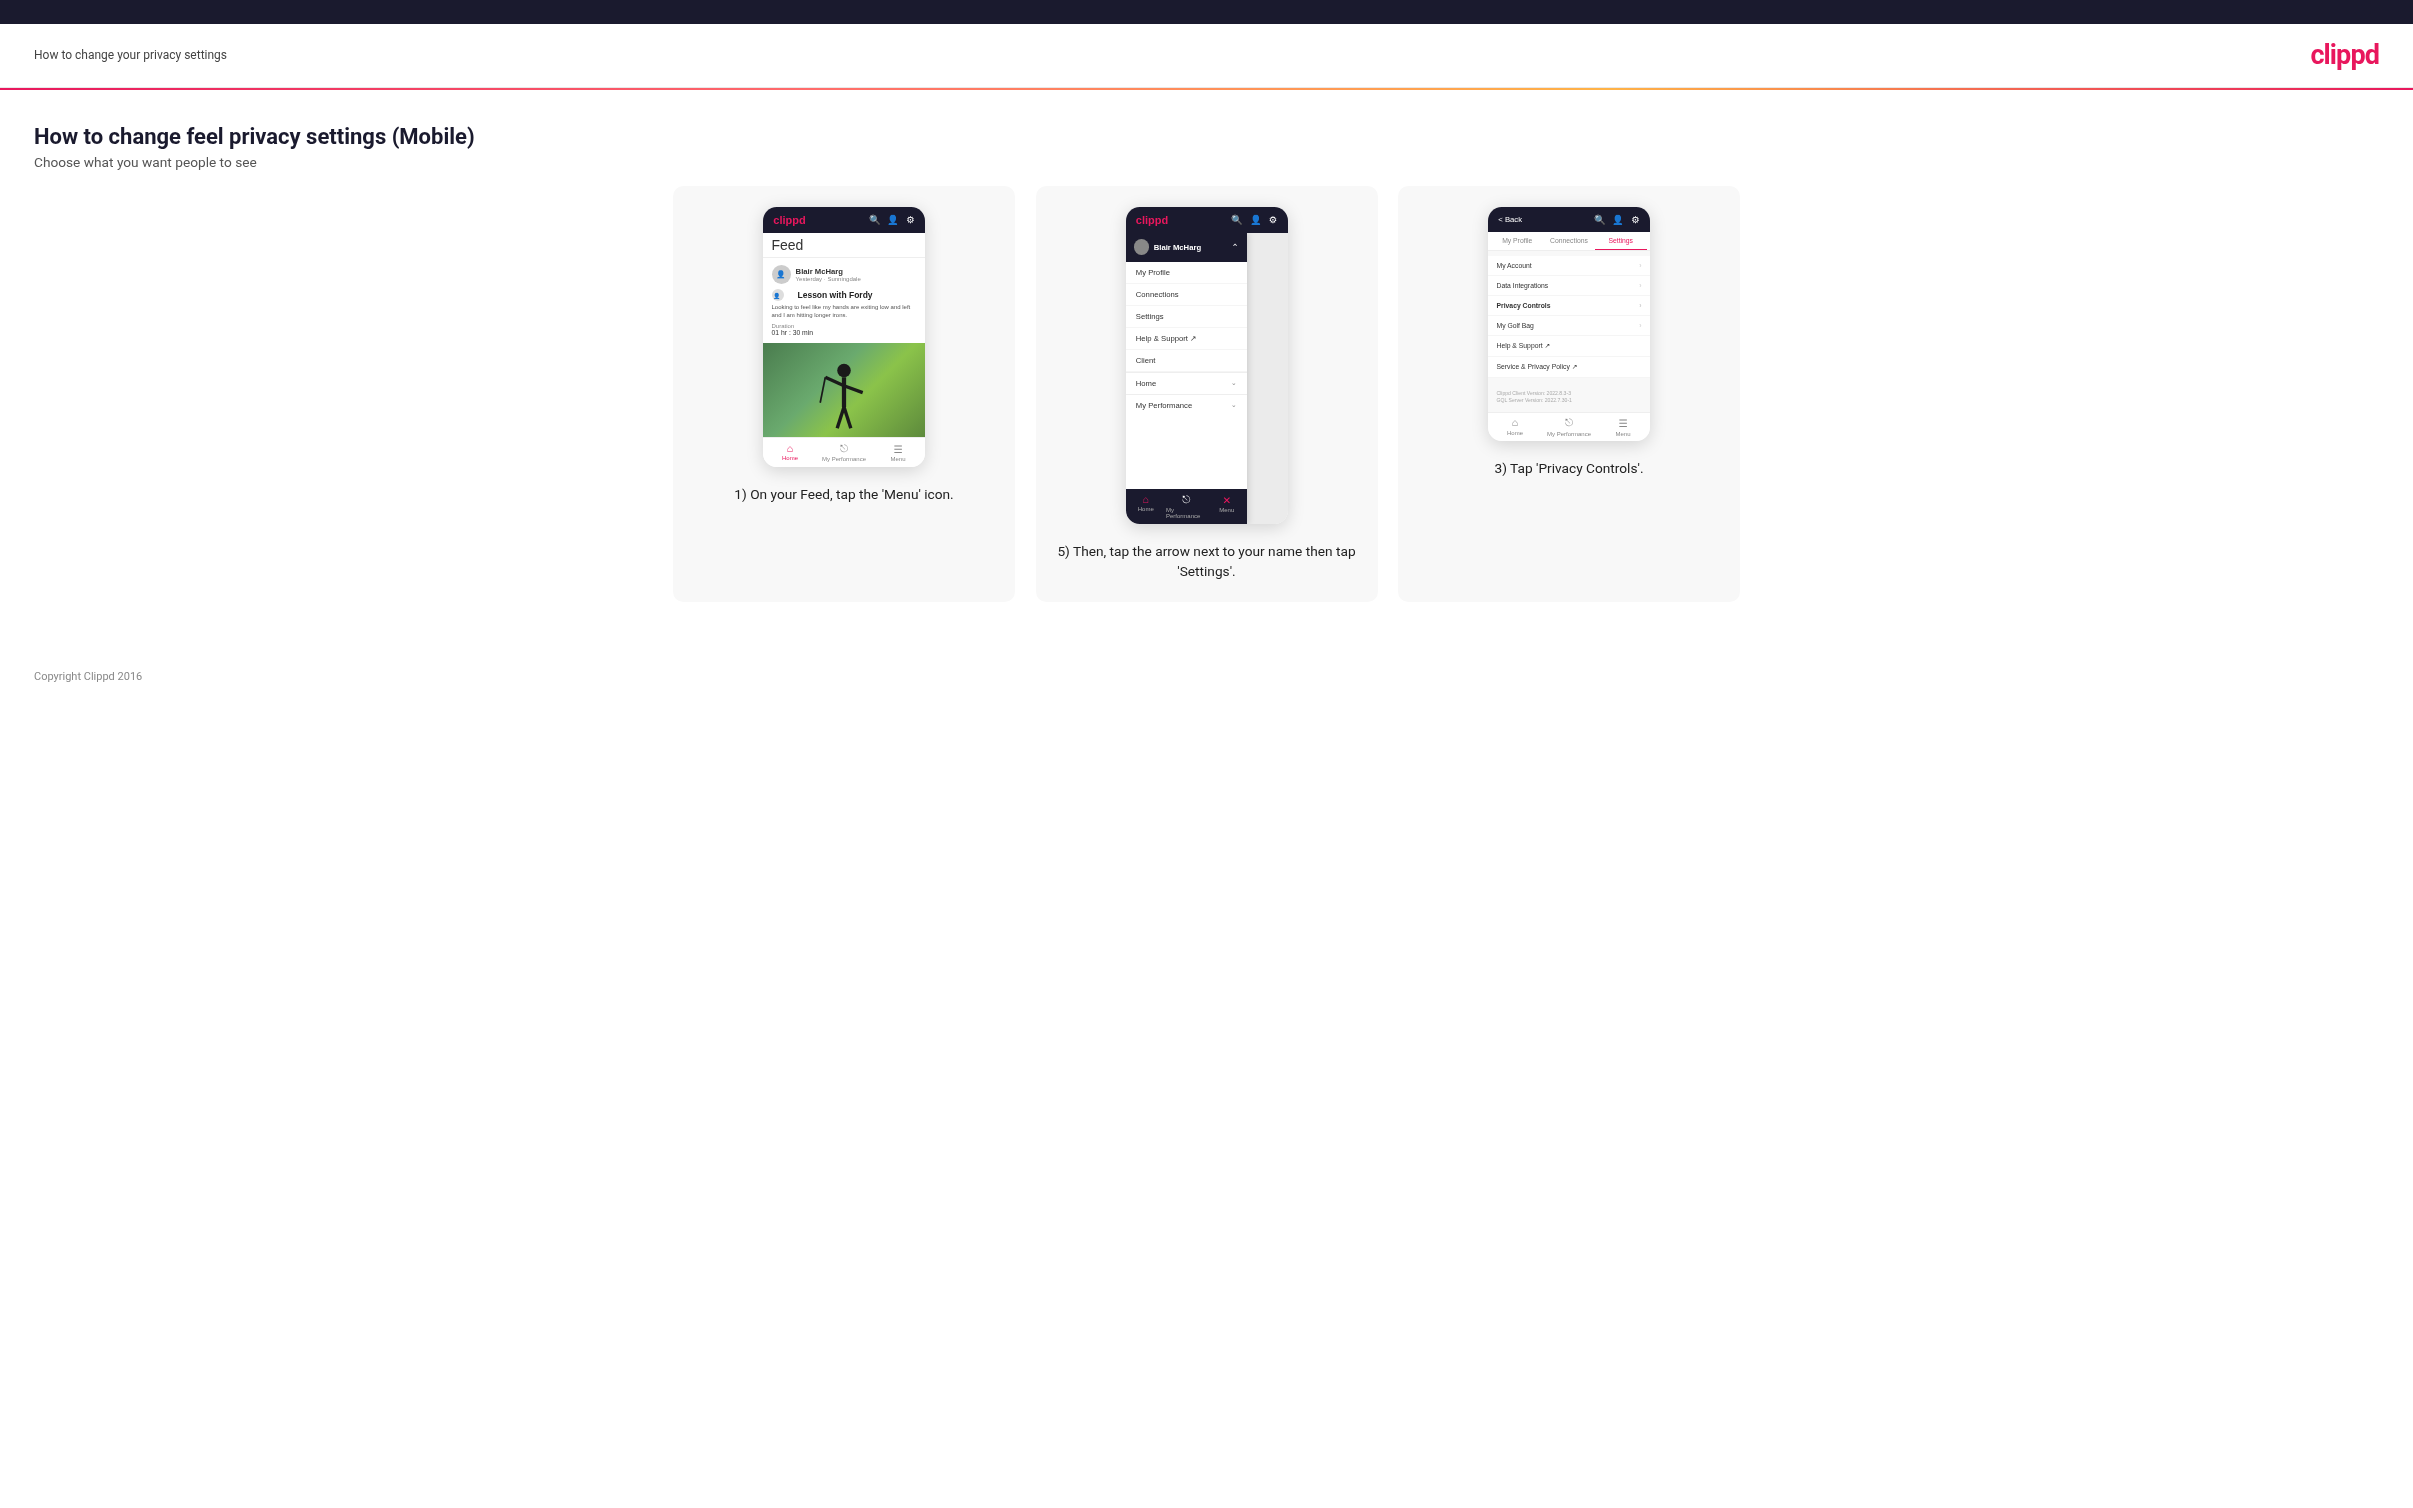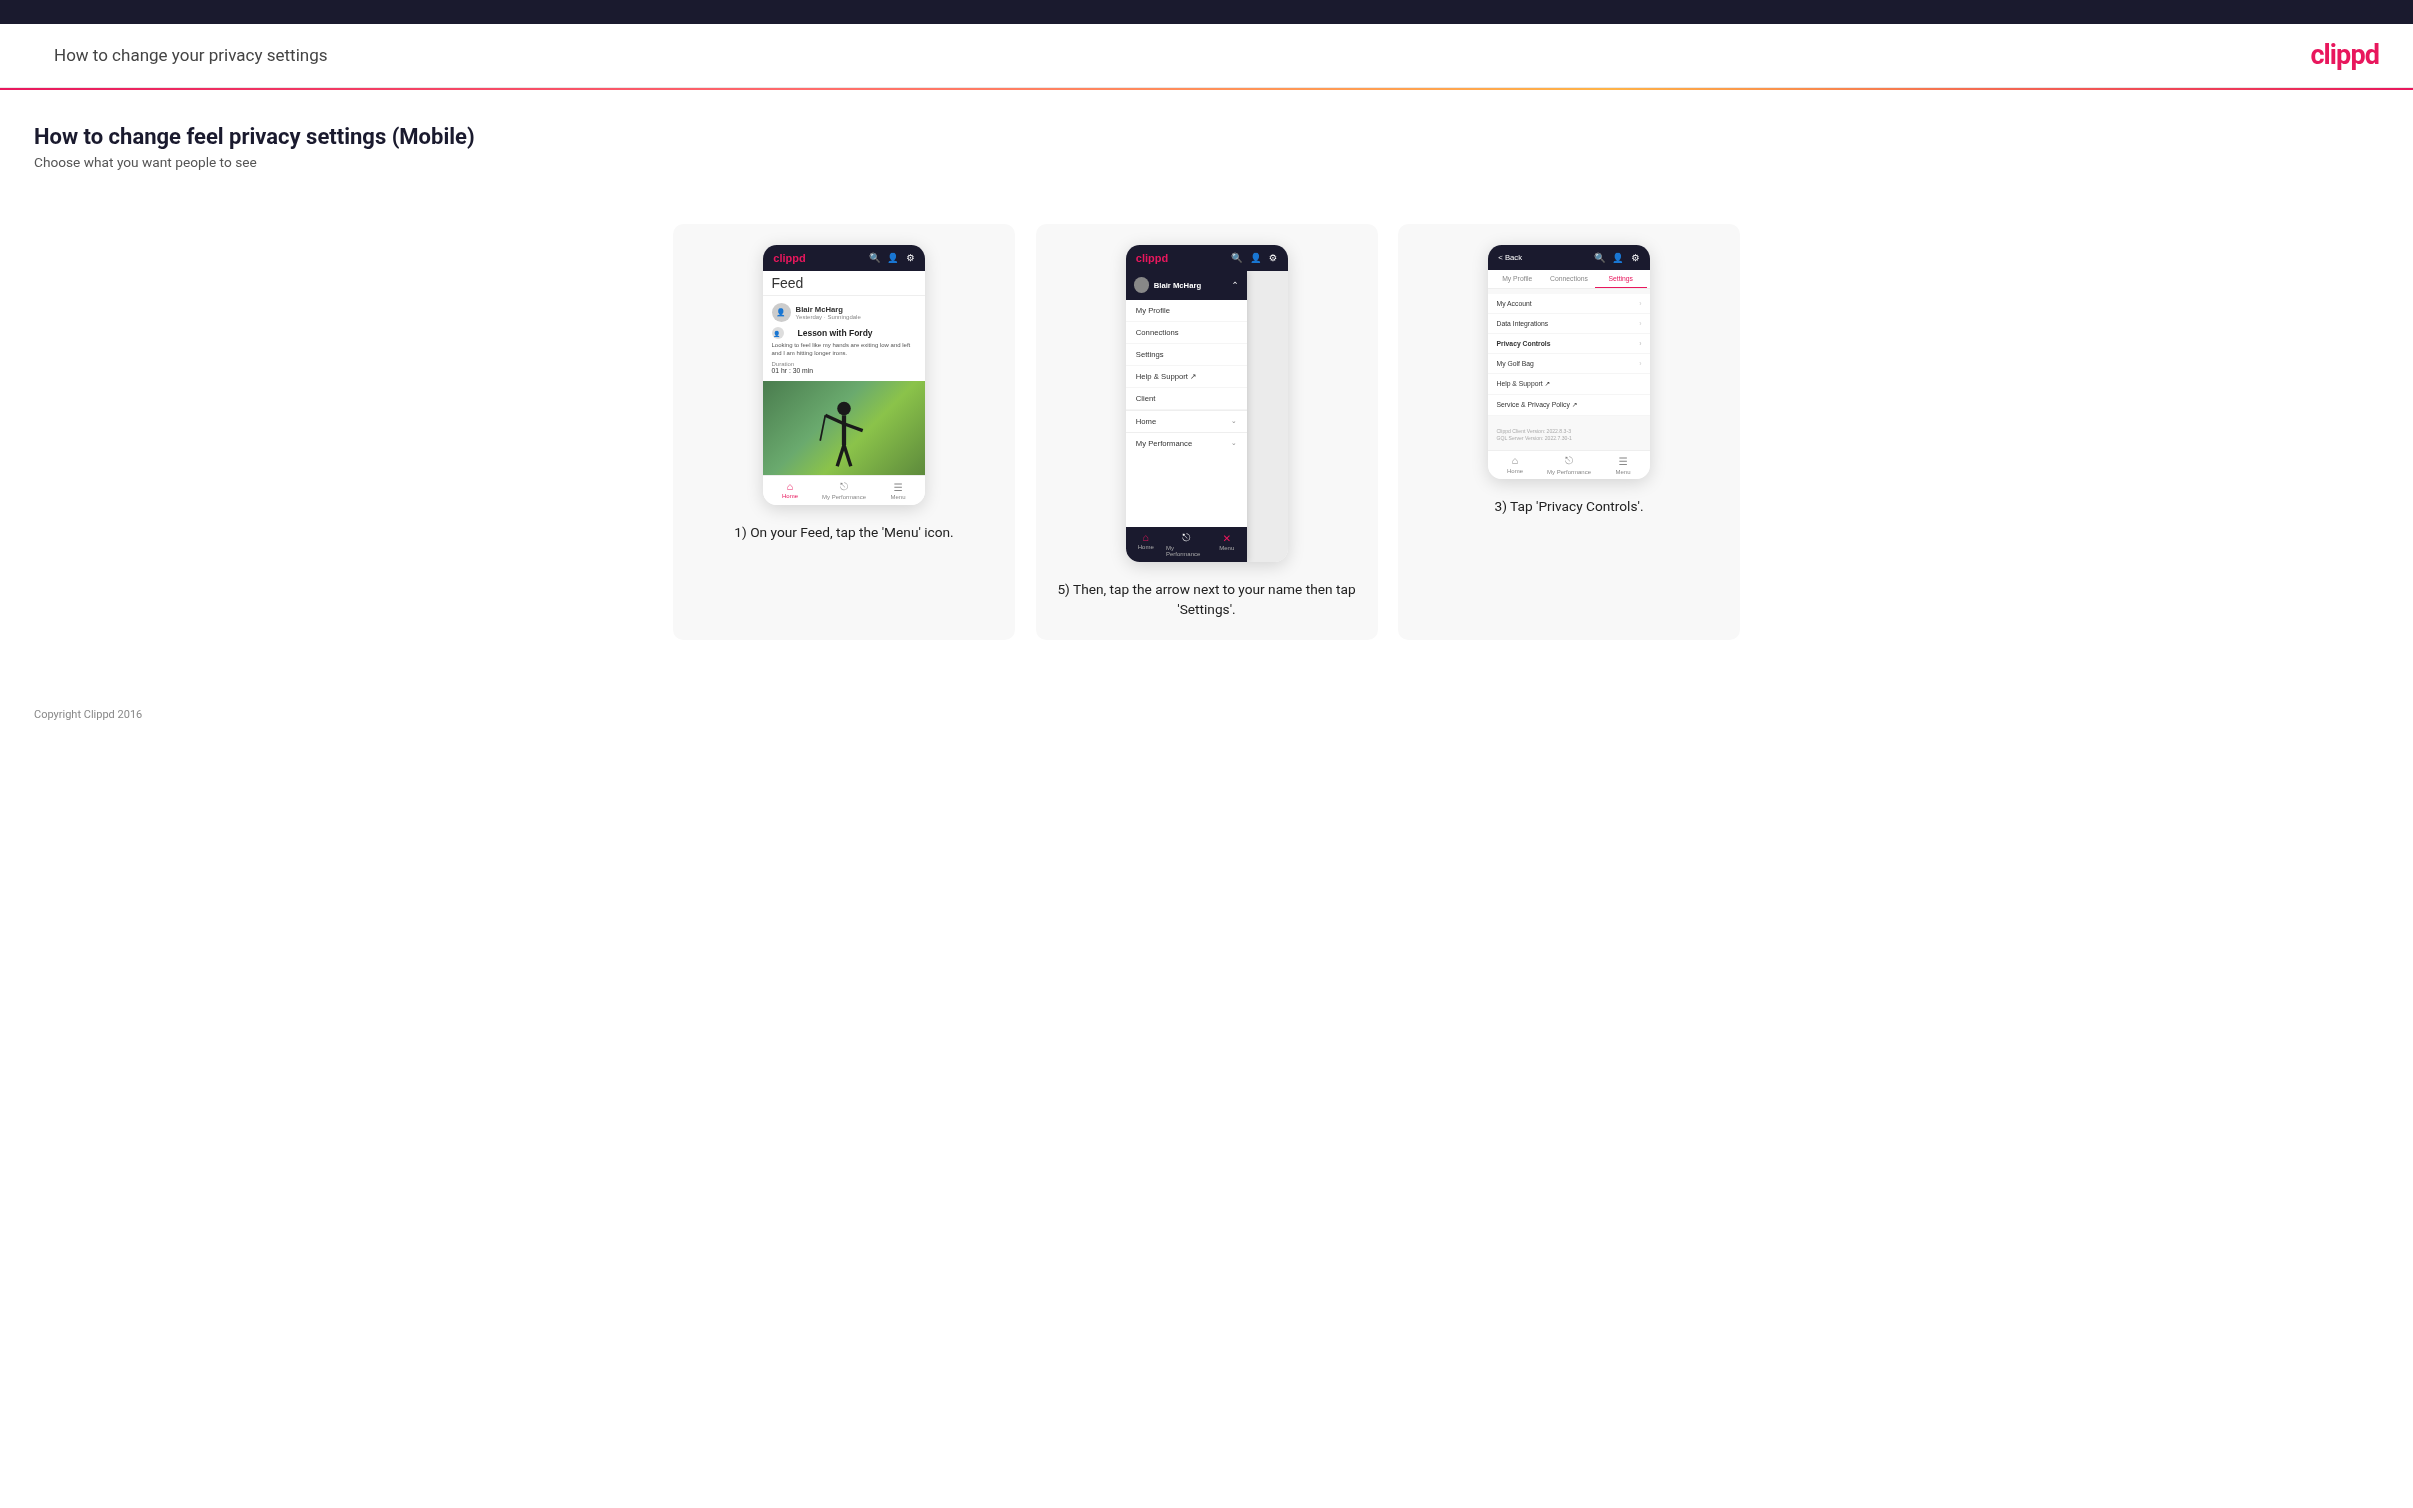--- a/index.html
+++ b/index.html
@@ -16,23 +16,22 @@
     }
     
     .header {
       display: flex;
       align-items: center;
       justify-content: space-between;
       padding: 15.4px 34px;
       border-bottom: 1.7px solid #e8e8e8;
     }
     .header-title {
-      font-size: 17px;
+      font-size: 12px;
       color: #444;
-      margin-left: 20px;
     }
     .logo {
       font-size: 27px;
       font-weight: 700;
       color: #e8175d;
       letter-spacing: -0.9px;
     }
     
     .gradient-line {
       height: 2.6px;
@@ -45,21 +44,21 @@
     }
     .page-heading {
       font-size: 22px;
       font-weight: 700;
       color: #1a1a2e;
       margin-bottom: 5.1px;
     }
     .page-subheading {
       font-size: 13.7px;
       color: #555;
-      margin-bottom: 54px;
+      margin-bottom: 16px;
     }
     
     .steps {
       display: flex;
       gap: 20.5px;
       justify-content: center;
     }
     .step-card {
       background: #f8f8f8;
       border-radius: 10.3px;

